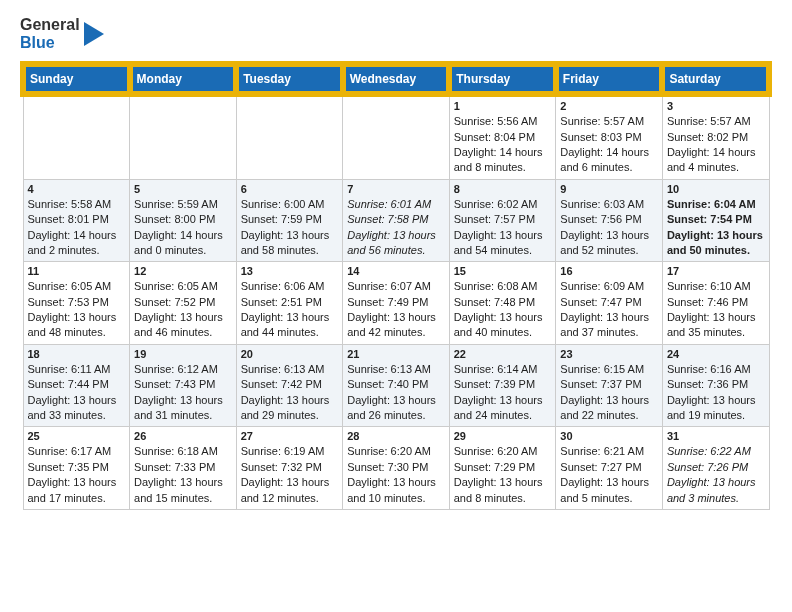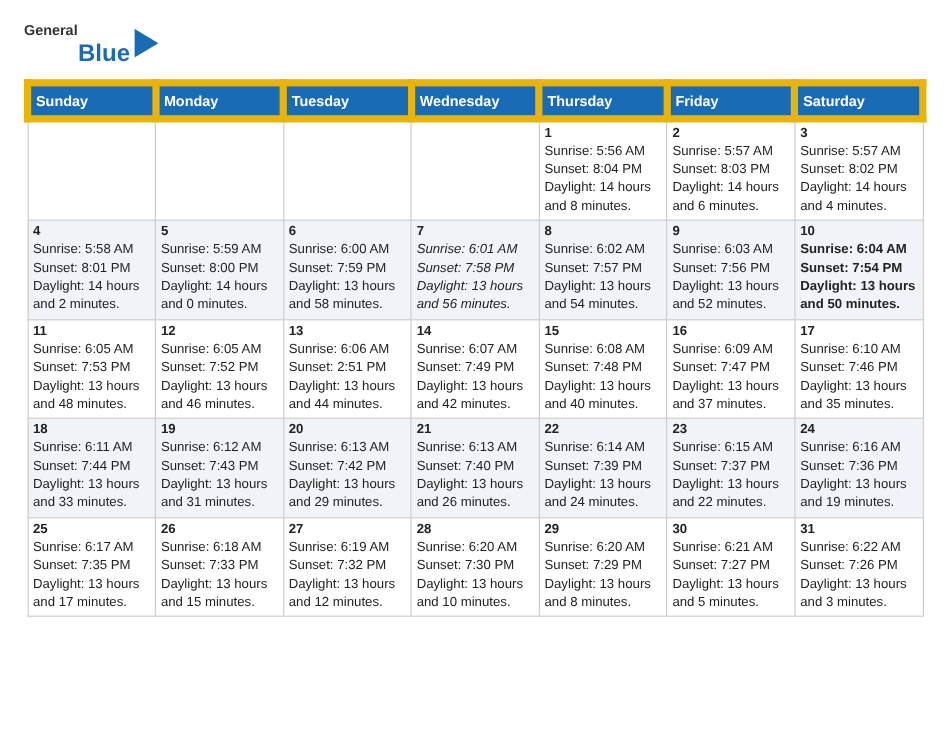--- a/index.html
+++ b/index.html
@@ -80,21 +80,21 @@
       background: #f9f9f9;
     }
   </style>
 </head>
 <body>
 
 <div class="page">
   <div class="header">
     <div class="logo">
         <div style="display: flex; align-items: center; gap: 4px;">
-          <div style="line-height: 1.1;"><span style="font-weight: bold; font-size: 12px; color: rgb(51, 51, 51);">General</span><br><span style="font-weight: bold; font-size: 20px; color: rgb(26, 107, 181); margin-left: 45px;">Blue</span></div>
+          <div style="line-height: 1.1;"><span style="font-weight: bold; font-size: 16px; color: rgb(51, 51, 51);">General</span><br><span style="font-weight: bold; font-size: 16px; color: rgb(26, 107, 181);">Blue</span></div>
           <svg width="20" height="32" viewBox="0 0 20 32">
             <polygon points="0,4 20,16 0,28" fill="#1a6bb5"></polygon>
           </svg>
         </div>
       </div>
     <div class="title-block">
       <div class="month-title"></div>
       <div class="location"></div>
     </div>
   </div>
@@ -330,21 +330,21 @@
           </td>
           <td>
             <div class="day-num">30</div>
             <div class="cell-info" style="white-space: pre-line;">Sunrise: 6:21 AM
 Sunset: 7:27 PM
 Daylight: 13 hours
 and 5 minutes.</div>
           </td>
           <td>
             <div class="day-num">31</div>
-            <div class="cell-info" style="white-space: pre-line;">Sunrise: 6:22 AM
+            <div class="cell-info" style="white-space: pre-line; font-style: italic;">Sunrise: 6:22 AM
 Sunset: 7:26 PM
 Daylight: 13 hours
 and 3 minutes.</div>
           </td>
         </tr>
       </tbody>
   </table>
 </div>
 
 </body></html>

